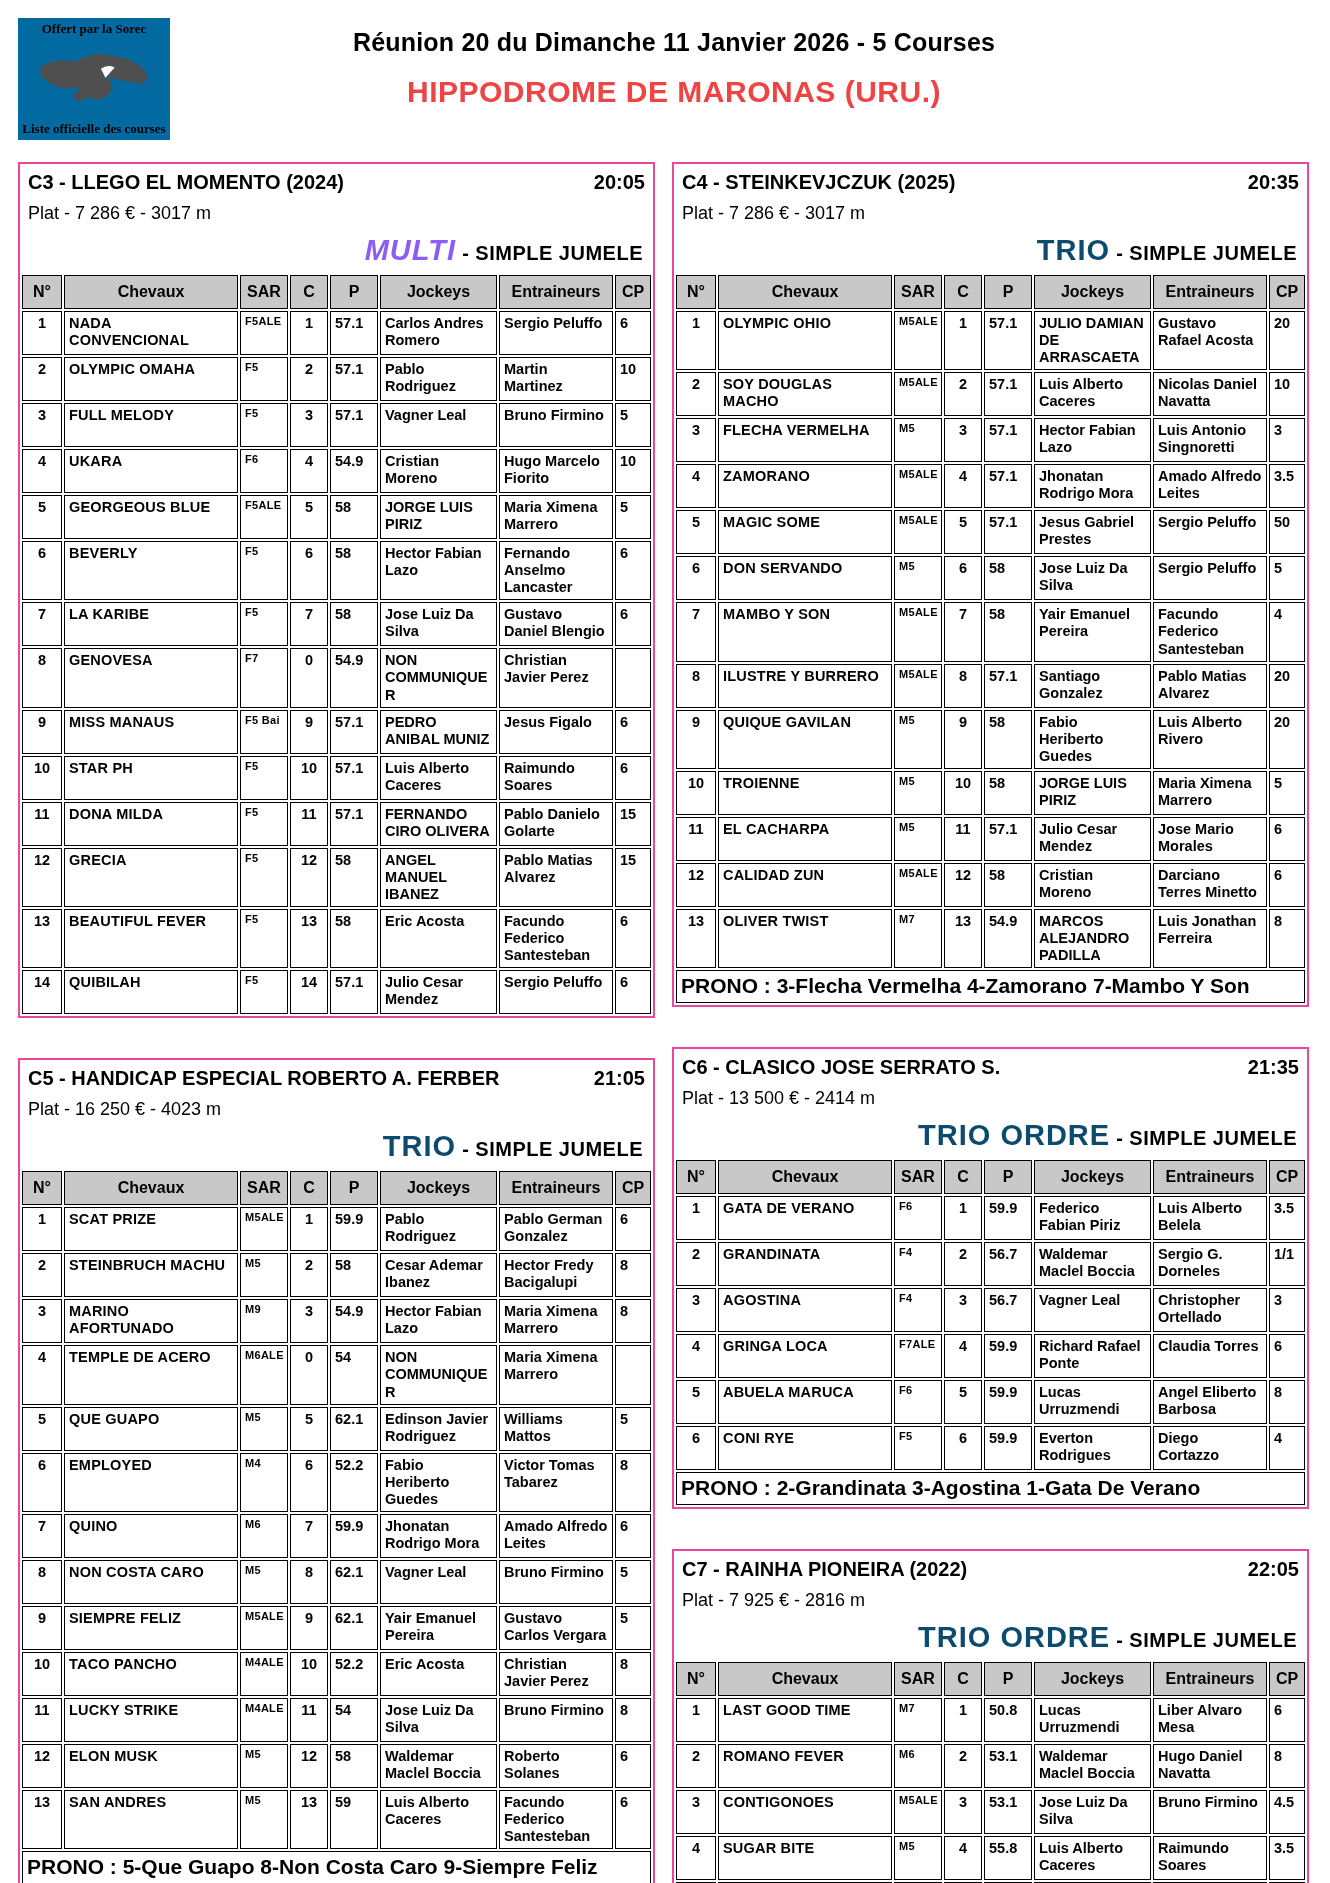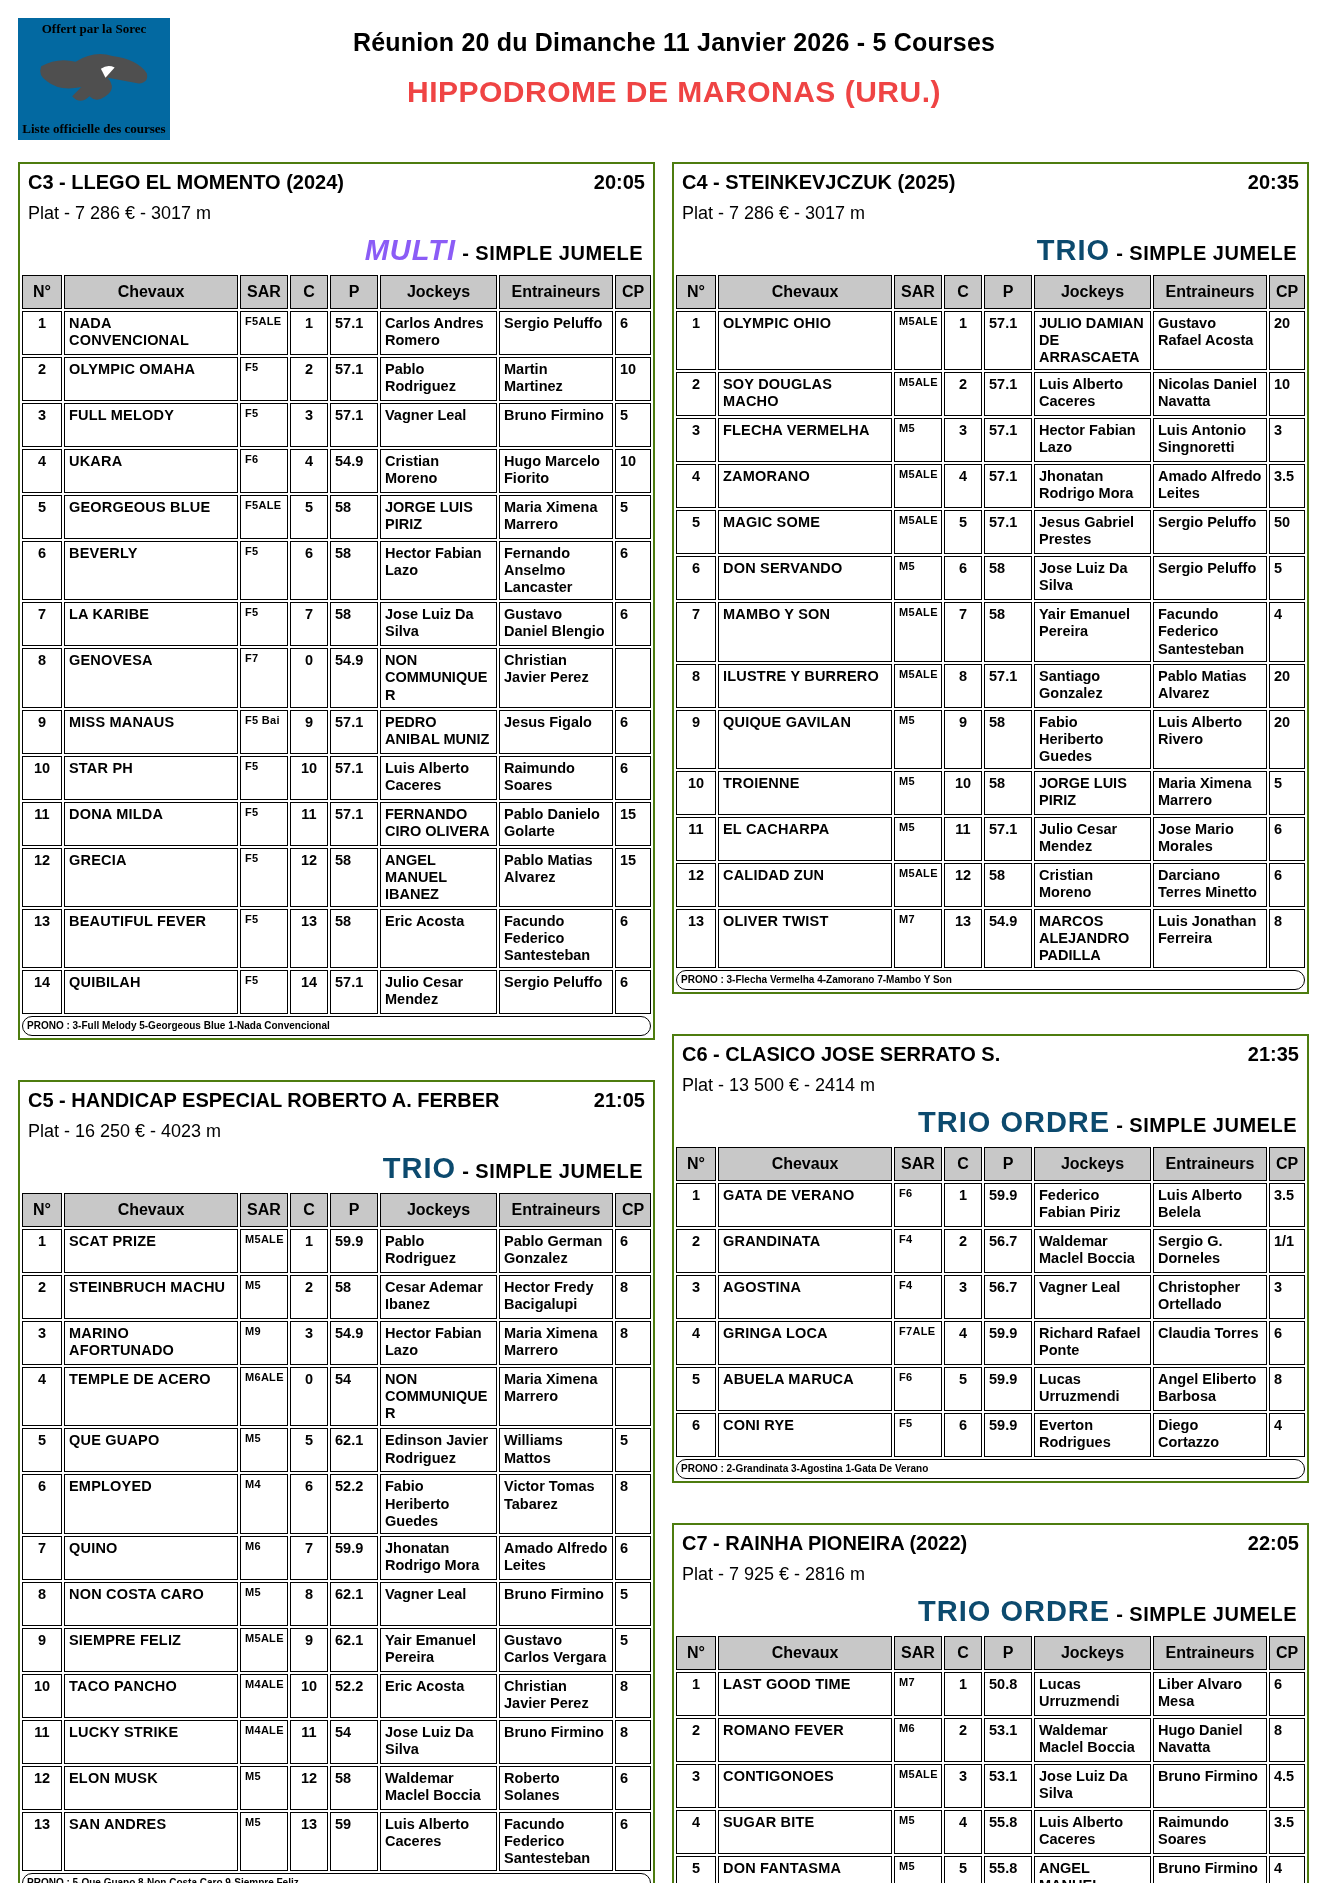--- a/index.html
+++ b/index.html
@@ -25,21 +25,21 @@
   }
   .logo-icon{flex:1;display:flex;align-items:center;justify-content:center;}
   .titles{ text-align:center;padding-top:14px; }
   .reunion-title{font-size:25px;font-weight:bold;margin:0 0 18px 0;letter-spacing:.2px;}
   .hippodrome-title{font-size:30px;font-weight:bold;color:#ef4444;margin:0;letter-spacing:.5px;}
 
   
   .columns{display:flex;align-items:flex-start;gap:17px;}
   .col{width:637px;display:flex;flex-direction:column;}
   .race-box{
-    border:2px solid #4d7c0f;background:#fff;margin-bottom:40px;
+    border:2px solid #ec4899;background:#fff;margin-bottom:40px;
     box-sizing:border-box;width:637px;
   }
   .race-head{padding:7px 8px 2px 8px;}
   .race-title-row{display:flex;justify-content:space-between;align-items:flex-start;}
   .race-heading{font-size:20px;font-weight:bold;line-height:1.15;max-width:500px;}
   .race-time{font-size:20px;font-weight:bold;white-space:nowrap;}
   .race-conditions{font-size:18px;margin-top:9px;}
   .bet-line{text-align:right;margin:10px 2px 4px 0;white-space:nowrap;}
   .bet-type{font-size:29px;font-weight:bold;color:#0c4a6e;letter-spacing:1px;}
   .bet-type.italic{font-style:italic;color:#8b5cf6;}
@@ -56,21 +56,21 @@
     font-weight:bold;overflow:hidden;
   }
   th{background:#c8c8c8;font-size:16px;text-align:center;padding:7px 2px !important;vertical-align:middle !important;}
   td{font-size:14.5px;line-height:1.18;background:#fff;height:44px;}
   td.c-num{text-align:center;}
   td.c-horse{letter-spacing:.2px;}
   td.c-sar{font-size:11px;padding-top:4px;letter-spacing:.3px;}
   td.c-c{text-align:center;}
   td.c-p{text-align:left;}
   td.c-jockey,td.c-trainer{overflow-wrap:break-word;word-wrap:break-word;}
-  td.prono-cell{height:auto;font-size:10px;padding:7px 6px;border-radius:11px;}
+  td.prono-cell{height:auto;font-size:21px;padding:7px 6px;}
   col.w-num{width:40px;}  col.w-horse{width:auto;}
   col.w-sar{width:48px;}  col.w-c{width:38px;}
   col.w-p{width:48px;}    col.w-jockey{width:117px;}
   col.w-trainer{width:114px;} col.w-cp{width:36px;}
 </style>
 </head>
 <body>
 
 <div class="page">
 
@@ -261,23 +261,20 @@
               <tr>
                 <td class="c-num">14</td>
                 <td class="c-horse">QUIBILAH</td>
                 <td class="c-sar">F5</td>
                 <td class="c-c">14</td>
                 <td class="c-p">57.1</td>
                 <td class="c-jockey">Julio Cesar Mendez</td>
                 <td class="c-trainer">Sergio Peluffo</td>
                 <td class="c-cp">6</td>
               </tr>
-              <tr>
-                <td colspan="8" class="prono-cell">PRONO : 3-Full Melody 5-Georgeous Blue 1-Nada Convencional</td>
-              </tr>
             </tbody>
     </table>
   </div>
 
   <div class="race-box">
     <div class="race-head">
       <div class="race-title-row">
         <div class="race-heading">C5 -  HANDICAP ESPECIAL ROBERTO A. FERBER</div>
         <div class="race-time">21:05</div>
       </div>

